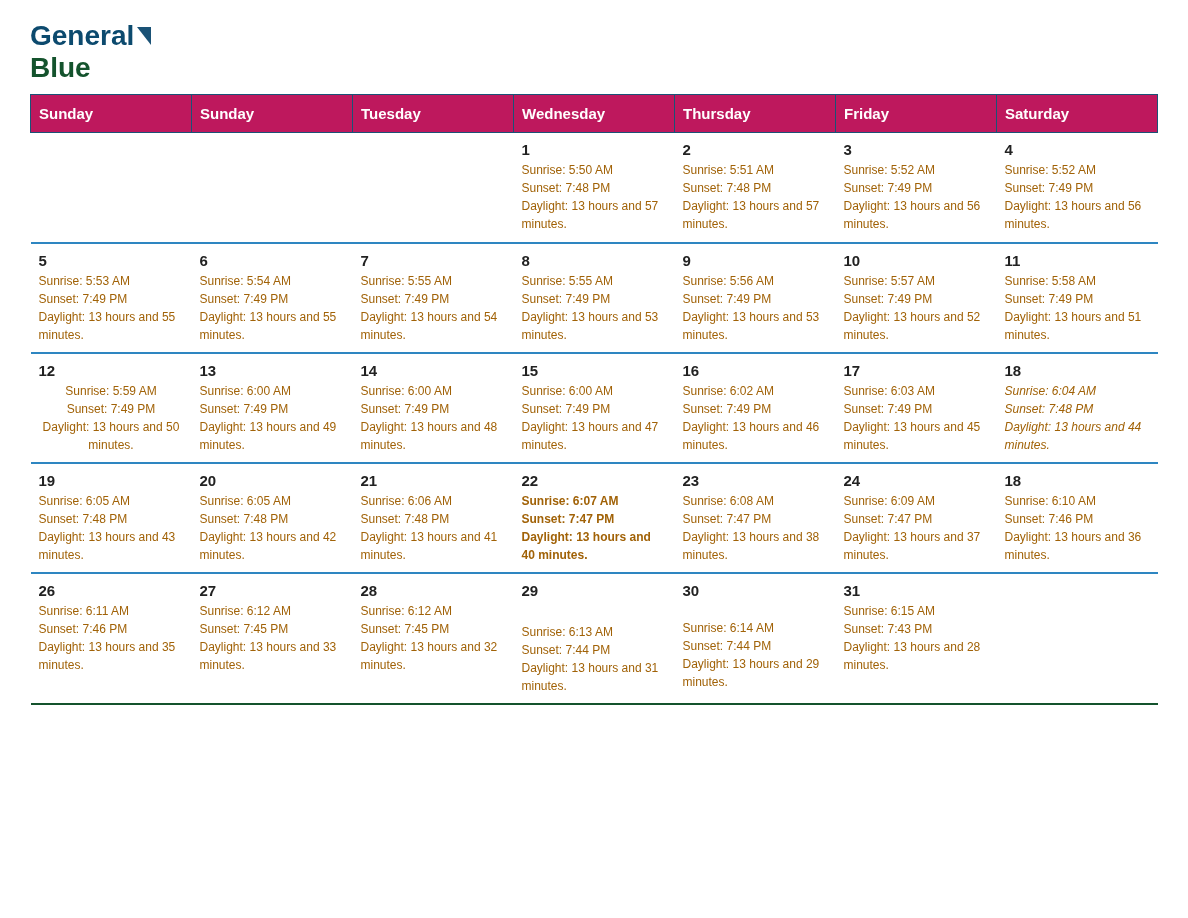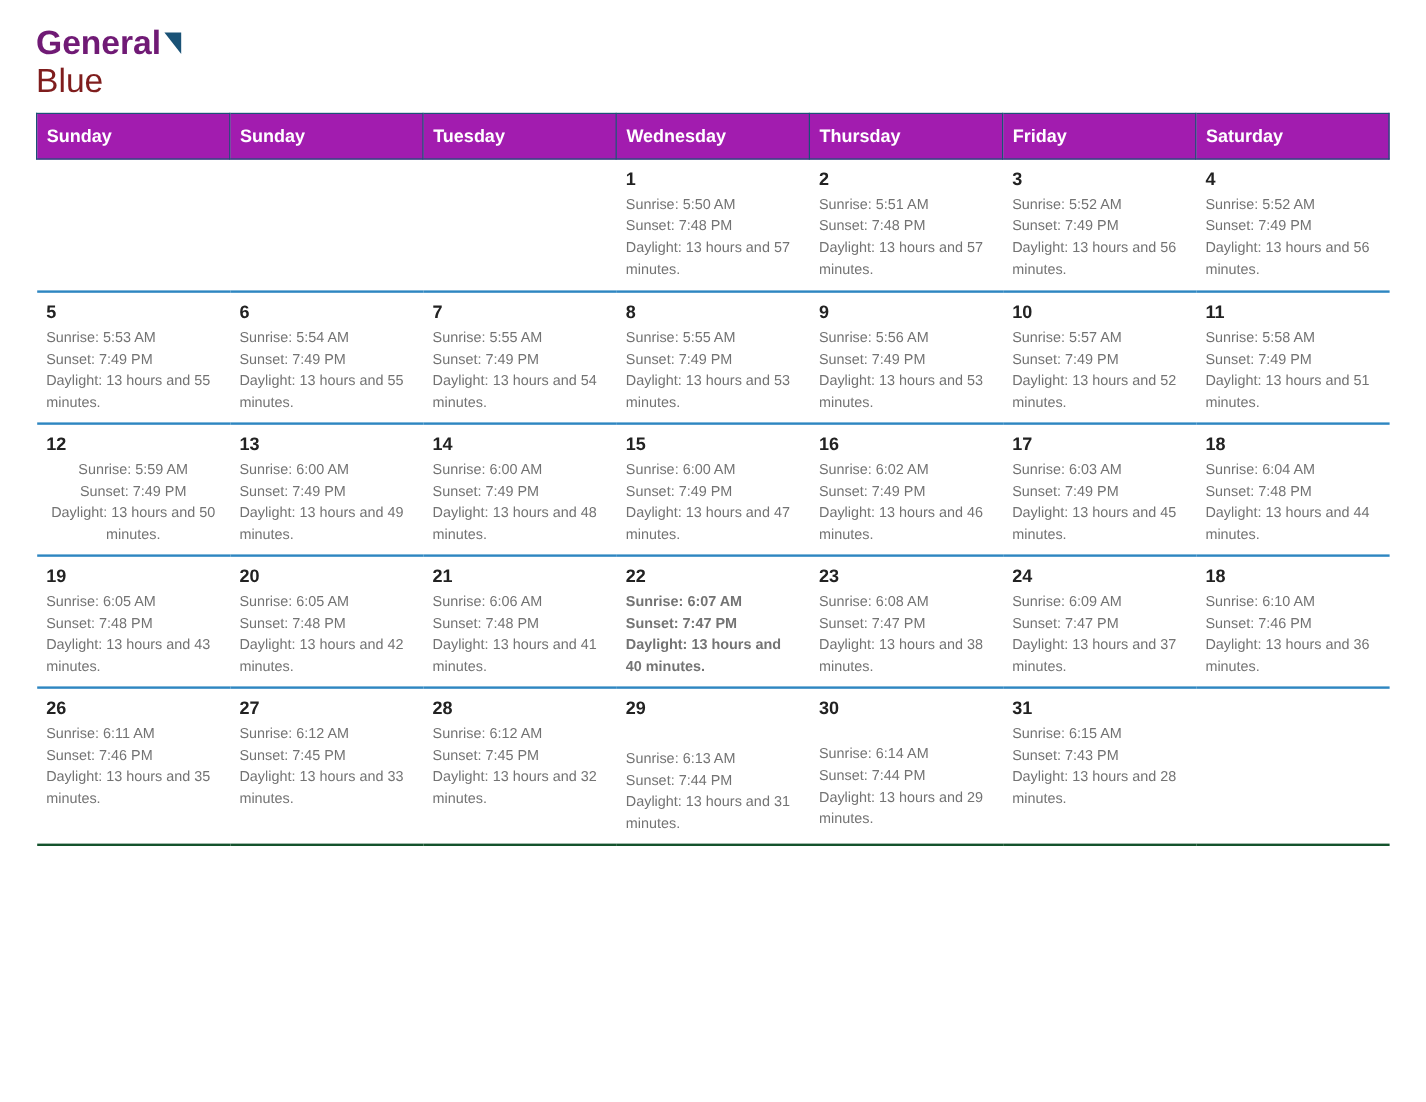--- a/index.html
+++ b/index.html
@@ -23,36 +23,36 @@
       align-items: flex-start;
     }
     .logo-text {
       font-size: 28px;
       font-weight: bold;
       color: #333;
       display: flex;
       align-items: center;
     }
     .logo-general {
-      color: #701a75;
+      color: #0c4a6e;
     }
     .logo-triangle {
       display: inline-block;
       width: 0;
       height: 0;
       border-left: 14px solid transparent;
       border-right: 0px solid transparent;
       border-top: 18px solid #1a5276;
       margin-left: 3px;
       margin-right: 2px;
     }
     .logo-blue {
-      color: #7f1d1d;
+      color: #14532d;
       font-size: 28px;
-      font-weight: normal;
+      font-weight: bold;
     }
     .title-block {
       text-align: right;
     }
     .main-title {
       font-size: 52px;
       font-weight: 300;
       color: #222;
       line-height: 1.1;
     }
@@ -60,21 +60,21 @@
       font-size: 22px;
       color: #444;
       margin-top: 4px;
     }
     table {
       width: 100%;
       border-collapse: collapse;
       margin-top: 10px;
     }
     thead tr {
-      background-color: #a21caf;
+      background-color: #be185d;
     }
     thead th {
       color: #fff;
       font-size: 15px;
       font-weight: 600;
       padding: 10px 8px;
       text-align: left;
       border: 1px solid #1a5276;
     }
     tbody tr {
@@ -90,21 +90,21 @@
       height: 110px;
     }
     .day-num {
       font-size: 15px;
       font-weight: 600;
       color: #222;
       margin-bottom: 3px;
     }
     .day-info {
       font-size: 12px;
-      color: #737373;
+      color: #a16207;
       line-height: 1.5;
     }
     tbody tr:last-child {
       border-bottom: 2px solid #14532d;
     }
   </style>
 </head>
 <body>
 
 <div class="header">
@@ -241,21 +241,21 @@
 Daylight: 13 hours and 46 minutes.</div>
         </td>
         <td>
           <div class="day-num">17</div>
           <div class="day-info" style="white-space: pre-line;">Sunrise: 6:03 AM
 Sunset: 7:49 PM
 Daylight: 13 hours and 45 minutes.</div>
         </td>
         <td>
           <div class="day-num">18</div>
-          <div class="day-info" style="white-space: pre-line;">Sunrise: 6:04 AM
+          <div class="day-info" style="white-space: pre-line; font-style: italic;">Sunrise: 6:04 AM
 Sunset: 7:48 PM
 Daylight: 13 hours and 44 minutes.</div>
         </td>
       </tr>
       <tr>
         <td>
           <div class="day-num">19</div>
           <div class="day-info" style="white-space: pre-line;">Sunrise: 6:05 AM
 Sunset: 7:48 PM
 Daylight: 13 hours and 43 minutes.</div>

